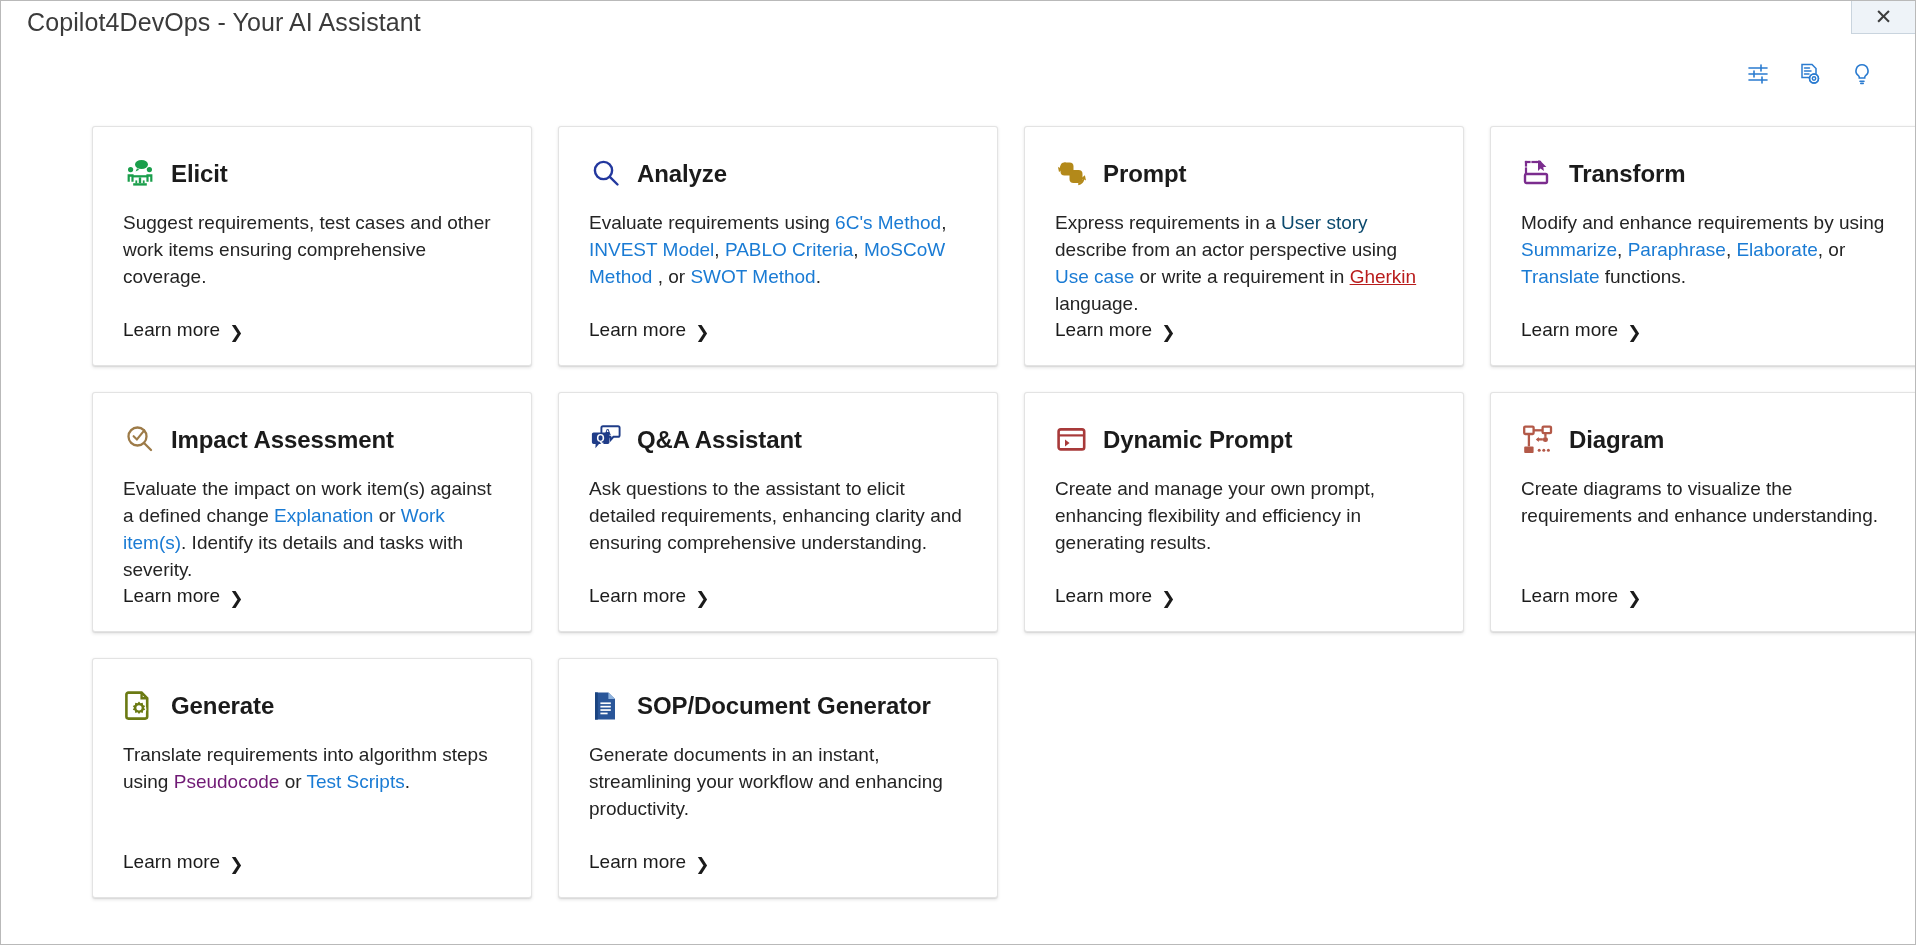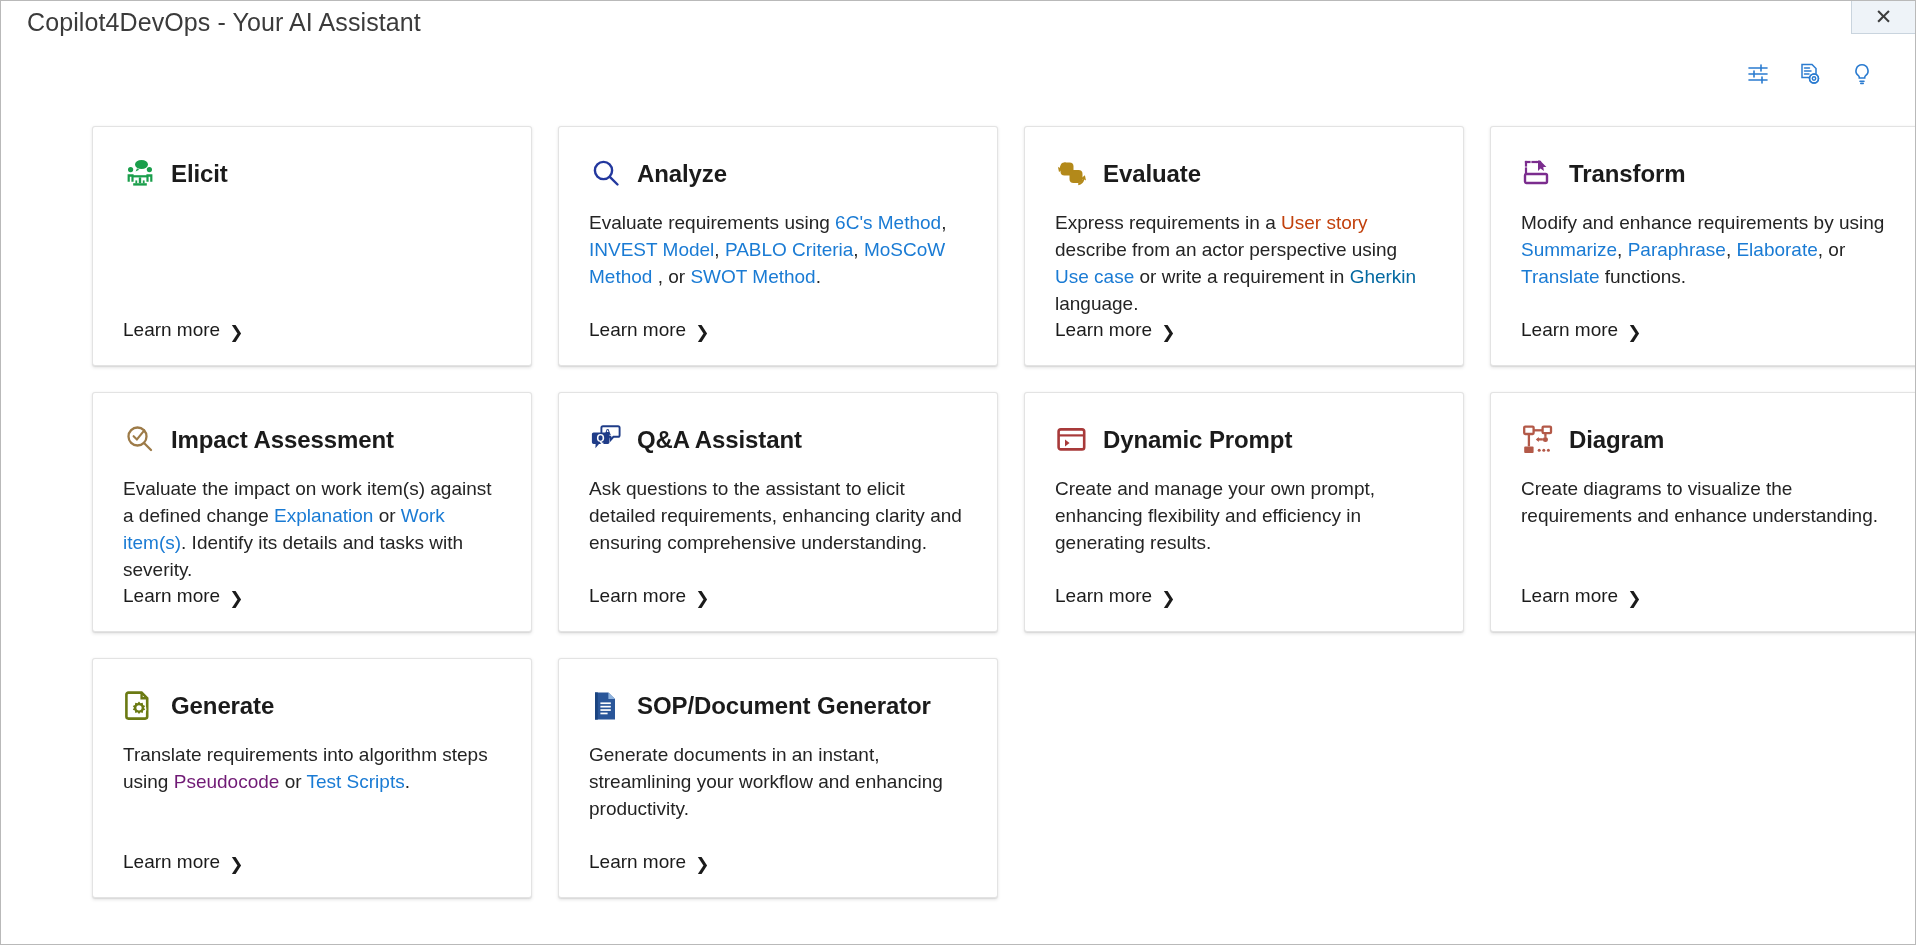--- a/index.html
+++ b/index.html
@@ -214,20 +214,21 @@
         <path d="M23.4 17.2h6v7.6h-2.2v-5h-1.6v5h-2.2z" fill="#1a9e4b"></path>
         <rect x="9.4" y="18.2" width="15.2" height="2.2" fill="#1a9e4b"></rect>
         <rect x="15.8" y="20.4" width="2.4" height="5.6" fill="#1a9e4b"></rect>
         <rect x="10.2" y="26.2" width="13.6" height="2.4" fill="#1a9e4b"></rect>
         <rect x="12.4" y="23.4" width="1.8" height="3" fill="#1a9e4b"></rect>
         <rect x="19.8" y="23.4" width="1.8" height="3" fill="#1a9e4b"></rect>
       </svg>
           </span>
           <span class="card-title">Elicit</span>
         </div>
+        <div class="card-desc"><span>Suggest requirements, test cases and other work items ensuring comprehensive coverage.</span></div>
         <div class="learn-more">
           <span>Learn more</span>
           <span class="chev">❯</span>
         </div>
       </div>
       <div class="card">
         <div class="card-header">
           <span class="card-icon">
             <svg width="34" height="34" viewBox="0 0 34 34" fill="none" stroke="#23389e" stroke-width="2.4" stroke-linecap="round">
         <circle cx="14.5" cy="13.5" r="8.6"></circle>
@@ -245,23 +246,23 @@
       <div class="card">
         <div class="card-header">
           <span class="card-icon">
             <svg width="34" height="34" viewBox="0 0 34 34" fill="none">
         <rect x="5.5" y="5.5" width="13" height="13" rx="4" fill="#b3891a"></rect>
         <rect x="14.5" y="13" width="13" height="13" rx="4" fill="#b3891a"></rect>
         <path d="M10.5 5.2A8.4 8.4 0 0 0 4.5 11l-1.6-1.2 1.1 5.3 4.3-3.4-2-.5a6.5 6.5 0 0 1 4.6-4.2z" fill="#b3891a"></path>
         <path d="M23.4 28.2a8.4 8.4 0 0 0 6-5.8l1.6 1.2-1.1-5.3-4.3 3.4 2 .5a6.5 6.5 0 0 1-4.6 4.2z" fill="#b3891a"></path>
       </svg>
           </span>
-          <span class="card-title">Evaluate</span>
-        </div>
-        <div class="card-desc"><span>Express requirements in a </span><span class="lnk" style="color: #c2410c;">User story</span><span>  describe from an actor perspective using </span><span class="lnk" style="color: rgb(26, 123, 212);">Use case</span><span>  or write a requirement in </span><span class="lnk" style="color: #0369a1;">Gherkin</span><span>  language.</span></div>
+          <span class="card-title">Prompt</span>
+        </div>
+        <div class="card-desc"><span>Express requirements in a </span><span class="lnk" style="color: #0c4a6e;">User story</span><span>  describe from an actor perspective using </span><span class="lnk" style="color: rgb(26, 123, 212);">Use case</span><span>  or write a requirement in </span><span class="lnk" style="color: #b91c1c; text-decoration: underline;">Gherkin</span><span>  language.</span></div>
         <div class="learn-more">
           <span>Learn more</span>
           <span class="chev">❯</span>
         </div>
       </div>
       <div class="card">
         <div class="card-header">
           <span class="card-icon">
             <svg width="34" height="34" viewBox="0 0 34 34" fill="none">
         <g stroke="#7b2d8e" stroke-width="2.2" stroke-linecap="square">

